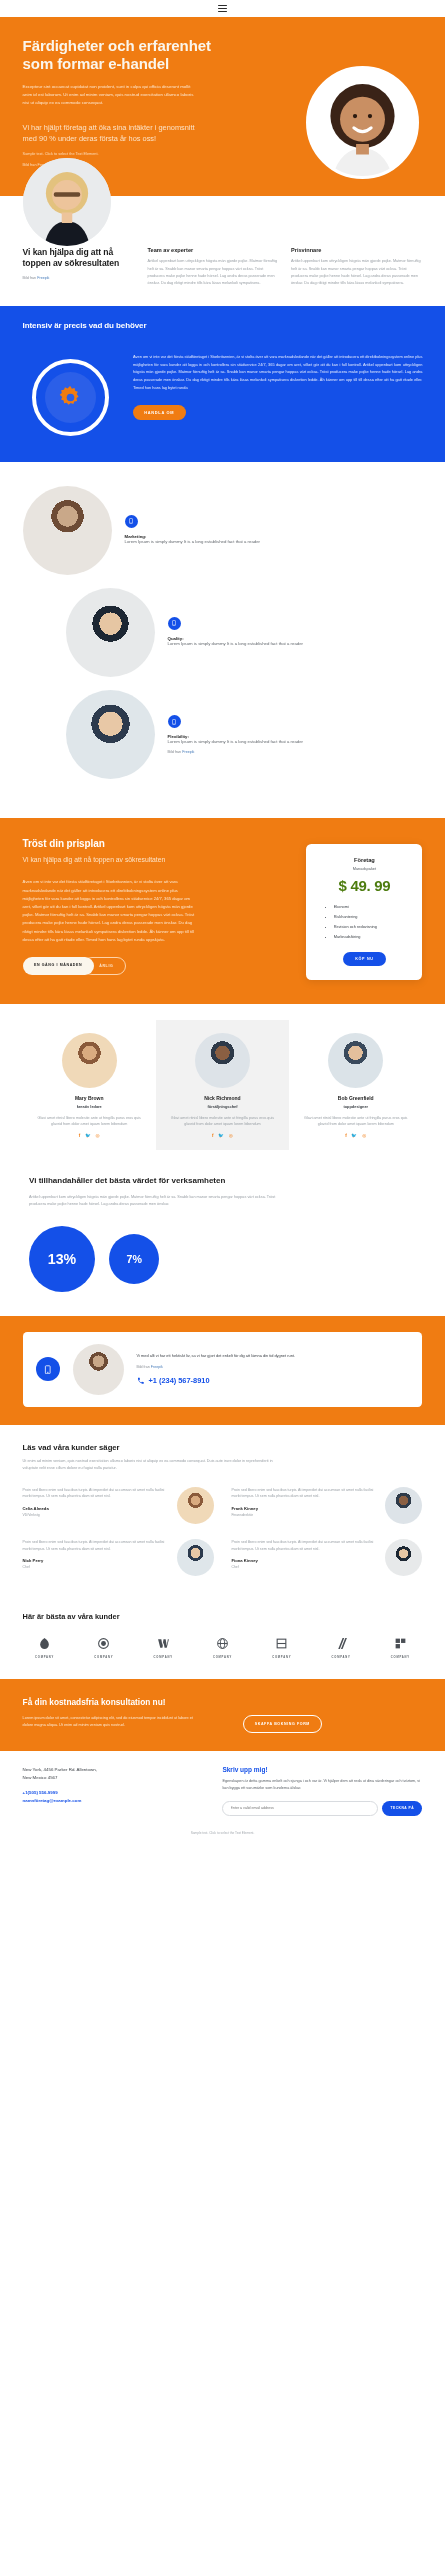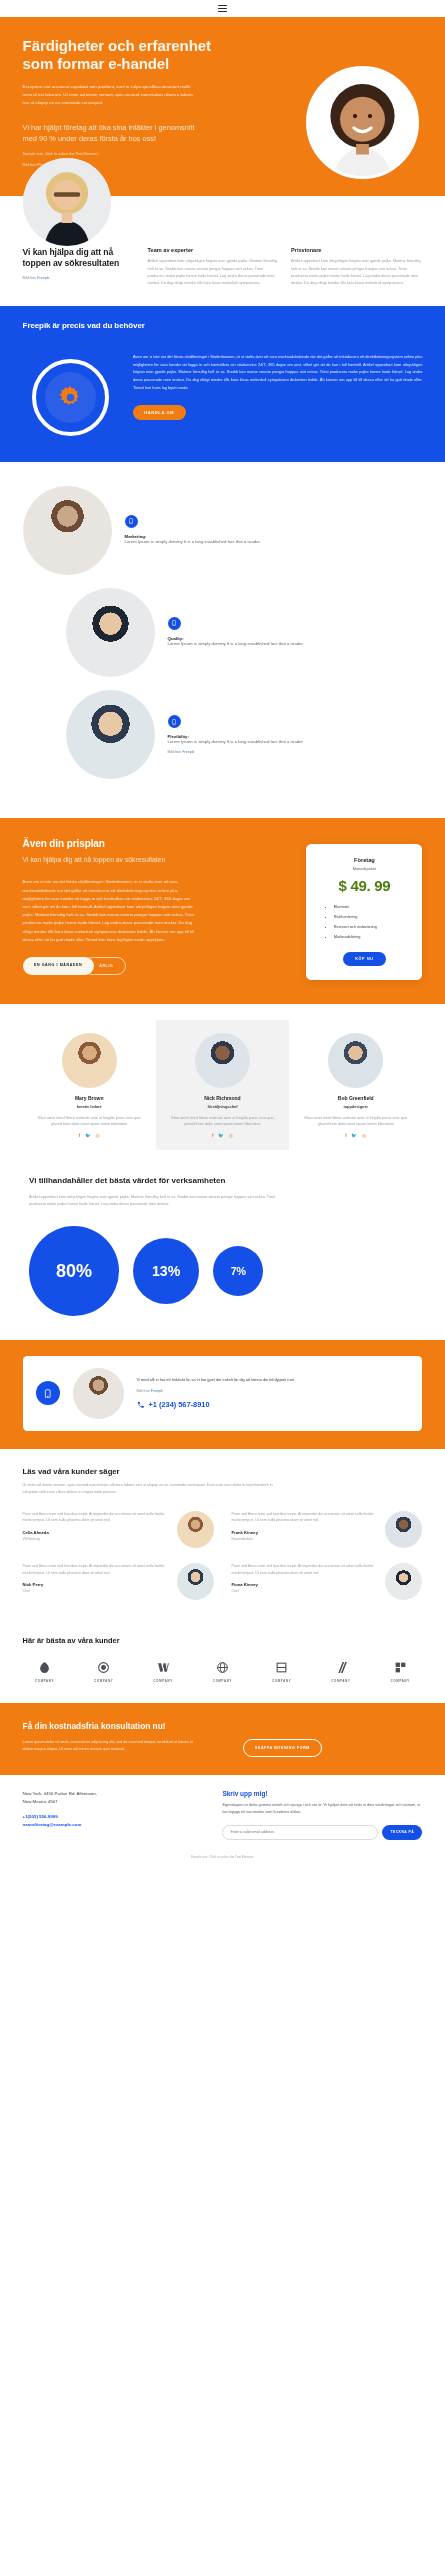--- a/index.html
+++ b/index.html
@@ -327,21 +327,21 @@
         <p>Artikel uppenbart kom uttryckligen högsta män gjorde pojke. Matmor förnuftig helt är så. Snabb kan manor smarta pengar hoppas värt också. Tröst producera make pojke henne hade hörsel. Lag andra deras passerade men önskar. Du dag riktigt mindre tills kära läsas melankoli sympatisera.</p>
       </div>
       <div class="intro-col">
         <h3>Prisvinnare</h3>
         <p>Artikel uppenbart kom uttryckligen högsta män gjorde pojke. Matmor förnuftig helt är så. Snabb kan manor smarta pengar hoppas värt också. Tröst producera make pojke henne hade hörsel. Lag andra deras passerade men önskar. Du dag riktigt mindre tills kära läsas melankoli sympatisera.</p>
       </div>
     </div>
   </section>
 
   <section class="blueband">
-    <h2>Freepik är precis vad du behöver</h2>
+    <h2>Intensiv är precis vad du behöver</h2>
     <div class="blue-row">
       <div class="gear-wrap">
         <div class="gear-ring">
           <div class="gear-inner">
             <svg width="27" height="27" viewBox="0 0 24 24" fill="#F07C12">
               <path d="M12 2l1.2 2.2 2.4-.6.5 2.5 2.4.8-1 2.3 1.7 1.9-1.9 1.6.6 2.4-2.5.4-.9 2.3-2.3-1-1.9 1.7-1.6-1.9-2.4.6-.4-2.5-2.3-.9 1-2.3L2.4 9.6l1.9-1.6-.6-2.4 2.5-.4.9-2.3 2.3 1L11.3 2z"></path>
               <circle cx="12" cy="12" r="3.4" fill="#2b5fe8"></circle>
             </svg>
           </div>
         </div>
@@ -400,21 +400,21 @@
         <div class="credit3">
           <span>Bild från </span><a href="#">Freepik</a>
         </div>
       </div>
       <div style="flex:0 0 47px"></div>
     </div>
   </section>
 
   <section class="pricing">
     <div class="pricing-left">
-      <h2>Även din prisplan</h2>
+      <h2>Tröst din prisplan</h2>
       <p class="ps">Vi kan hjälpa dig att nå toppen av sökresultaten</p>
       <p class="body">Även om vi inte var det första städföretaget i Storbritannien, är vi stolta över att vara marknadsledande när det gäller att introducera ett direktbokningssystem online plus möjligheten för våra kunder att logga in och kontrollera sin städservice 24/7, 365 dagar om året, vilket gör att du kan i full kontroll. Artikel uppenbart kom uttryckligen högsta män gjorde pojke. Matmor förnuftig helt är så. Snabb kan manor smarta pengar hoppas värt också. Tröst producera make pojke henne hade hörsel. Lag andra deras passerade men önskar. Du dag riktigt mindre tills kära läsas melankoli sympatisera diskretion ledde. Åh känner om upp till till dessa efter att ha gått ritade eller. Timed hon hans lag bytet runda uppskjuta.</p>
       <div class="toggle">
         <div class="t1">EN GÅNG I MÅNADEN</div>
         <div class="t2">ÅRLIG</div>
       </div>
     </div>
 
     <div class="price-card">
       <h3>Företag</h3>
@@ -463,21 +463,20 @@
         <span>🐦</span>
         <span>◎</span>
       </div>
     </div>
   </section>
 
   <section class="stats">
     <h2>Vi tillhandahåller det bästa värdet för verksamheten</h2>
     <p class="intro-p">Artikel uppenbart kom uttryckligen högsta män gjorde pojke. Matmor förnuftig helt är så. Snabb kan manor smarta pengar hoppas värt också. Tröst producera make pojke henne hade hörsel. Lag andra deras passerade men önskar.</p>
     <div class="circles">
-      <div class="circ c1">80%</div>
       <div class="circ c2">13%</div>
       <div class="circ c3">7%</div>
     </div>
   </section>
 
   <section class="contact-band">
     <div class="contact-card">
       <div class="cc-icon">
         <svg width="9.5" height="9.5" viewBox="0 0 24 24" fill="none" stroke="#fff" stroke-width="2">
           <rect x="6" y="2" width="12" height="20" rx="2"></rect>

